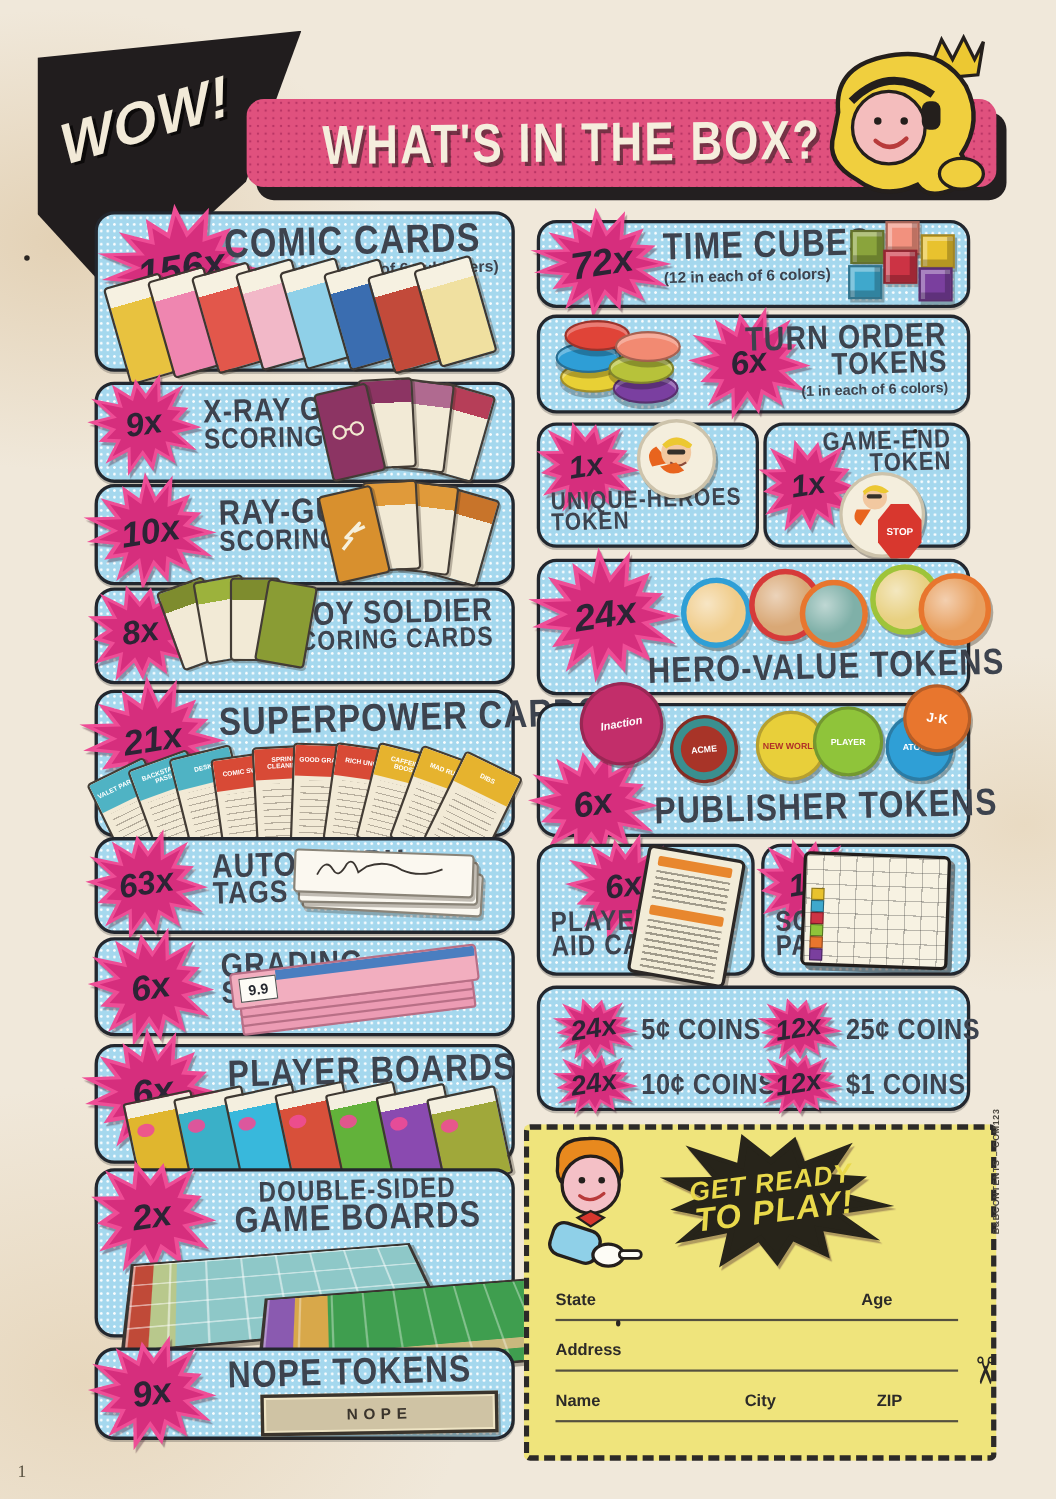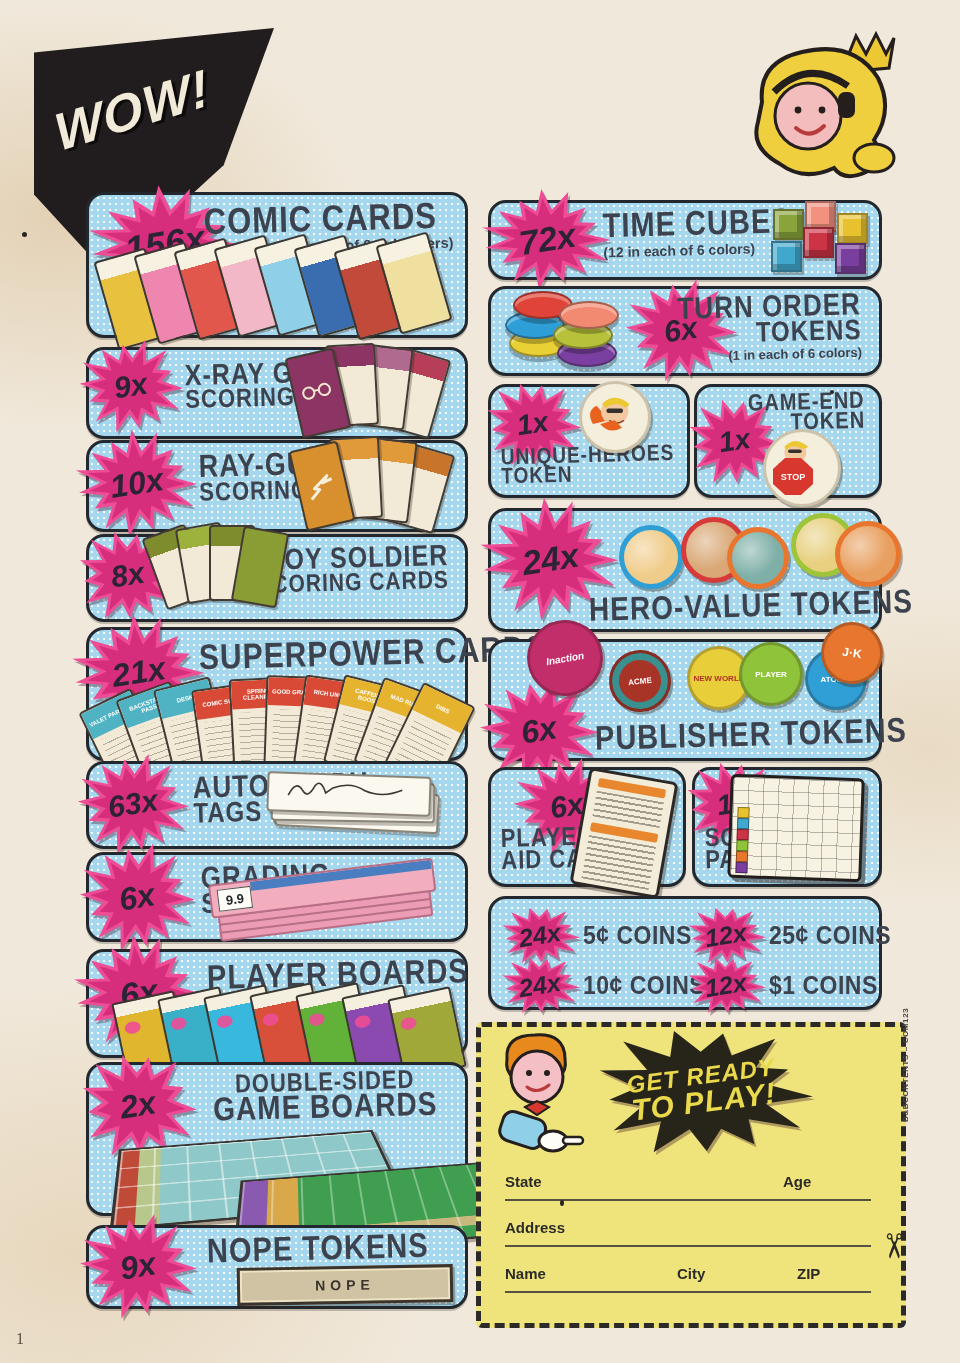--- a/index.html
+++ b/index.html
@@ -120,20 +120,23 @@
   .page-num{position:absolute;left:16px;top:1330px;font-family:"Liberation Serif",serif;font-size:16px;color:#57503f;}
 </style>
 </head>
 <body>
 
 <div class="page">
 
   <div class="wow-shape">
     <div class="wow-text">WOW!</div>
   </div>
+  <div class="banner">
+    <div class="banner-title">WHAT'S IN THE BOX?</div>
+  </div>
   <svg class="mascot-girl" viewBox="0 0 170 155">
     <polygon points="116,26 124,6 134,24 144,4 154,24 162,8 157,38 114,42" fill="#ecc832" stroke="#241f1c" stroke-width="3"></polygon>
     <path d="M30,72 Q26,32 70,22 Q122,10 146,48 Q162,80 142,110 Q154,130 134,142 Q112,152 102,138 Q72,152 48,134 Q18,118 26,92 Z" fill="#f0cf3e" stroke="#241f1c" stroke-width="4"></path>
     <circle cx="76" cy="86" r="33" fill="#f4bdbd" stroke="#241f1c" stroke-width="3"></circle>
     <circle cx="66" cy="80" r="3.4" fill="#241f1c"></circle>
       <circle cx="90" cy="80" r="3.4" fill="#241f1c"></circle>
     <path d="M64,98 Q78,110 92,96" fill="none" stroke="#b83a3a" stroke-width="4" stroke-linecap="round"></path>
     <path d="M42,62 Q76,28 116,56" fill="none" stroke="#241f1c" stroke-width="7"></path>
     <rect x="106" y="62" width="17" height="26" rx="7" fill="#241f1c"></rect>
     <ellipse cx="142" cy="128" rx="20" ry="14" fill="#f0cf3e" stroke="#241f1c" stroke-width="3"></ellipse>
@@ -472,21 +475,21 @@
       <div class="t1" style="font-size:20px">GAME-END</div>
       <div class="t2" style="font-size:20px">TOKEN</div>
     </div>
     <div class="rtoken" style="left:66px;top:42px;width:72px;height:72px">
       <svg viewBox="0 0 72 72" width="66" height="66" style="position:absolute;left:0;top:0">
         <circle cx="32" cy="22" r="12" fill="#f2c8a0"></circle>
         <path d="M20,16 Q32,4 46,16 Q42,20 34,16 Q26,14 22,20 Z" fill="#ecc832"></path>
         <rect x="24" y="19" width="15" height="4" rx="2" fill="#35302a"></rect>
         <path d="M14,34 Q8,44 18,50 L28,34 Z" fill="#e8641e"></path>
       </svg>
-      <div class="octagon" style="left:7px;top:26px;width:40px;height:37px;font-size:9px">
+      <div class="octagon" style="left:32px;top:26px;width:40px;height:50px;font-size:9px">
         <span>STOP</span>
       </div>
     </div>
   </section>
 
   <section class="panel" style="left:488px;top:508px;width:388px;height:118px">
     <div class="burst" style="left:-14px;top:-16px;width:146px;height:128px;--fs:34px">
         <svg viewBox="0 0 100 100" preserveAspectRatio="none">
           <polygon points="86.1,34.7 77.5,44.7 96.8,50.9 77.3,56.3 94.2,70.7 72.3,66.9 78.7,83.1 63.5,74.5 62.5,91.1 52.4,77.9 44.0,98.2 40.8,76.5 25.5,90.6 30.9,70.5 17.0,73.0 24.2,60.9 4.7,58.7 22.0,49.5 2.3,38.9 24.6,38.1 14.4,23.1 31.7,28.8 29.7,13.2 41.9,23.2 45.9,1.9 53.5,22.2 65.6,4.8 64.5,26.0 78.1,19.9 73.0,34.0" fill="#ee4d96"></polygon>
           <polygon points="79.5,37.5 72.6,45.6 88.2,50.7 72.4,55.2 86.1,66.9 68.3,63.9 73.4,77.0 61.1,70.1 60.2,83.5 52.0,72.9 45.1,89.3 42.5,71.7 30.0,83.1 34.3,66.8 23.1,68.8 28.8,59.0 13.0,57.1 27.0,49.6 11.1,41.0 29.2,40.3 20.9,28.0 34.9,32.6 33.4,20.0 43.3,28.0 46.6,10.8 52.8,27.2 62.8,13.1 61.9,30.3 73.0,25.5 68.9,36.8" fill="#d62e7d"></polygon>

